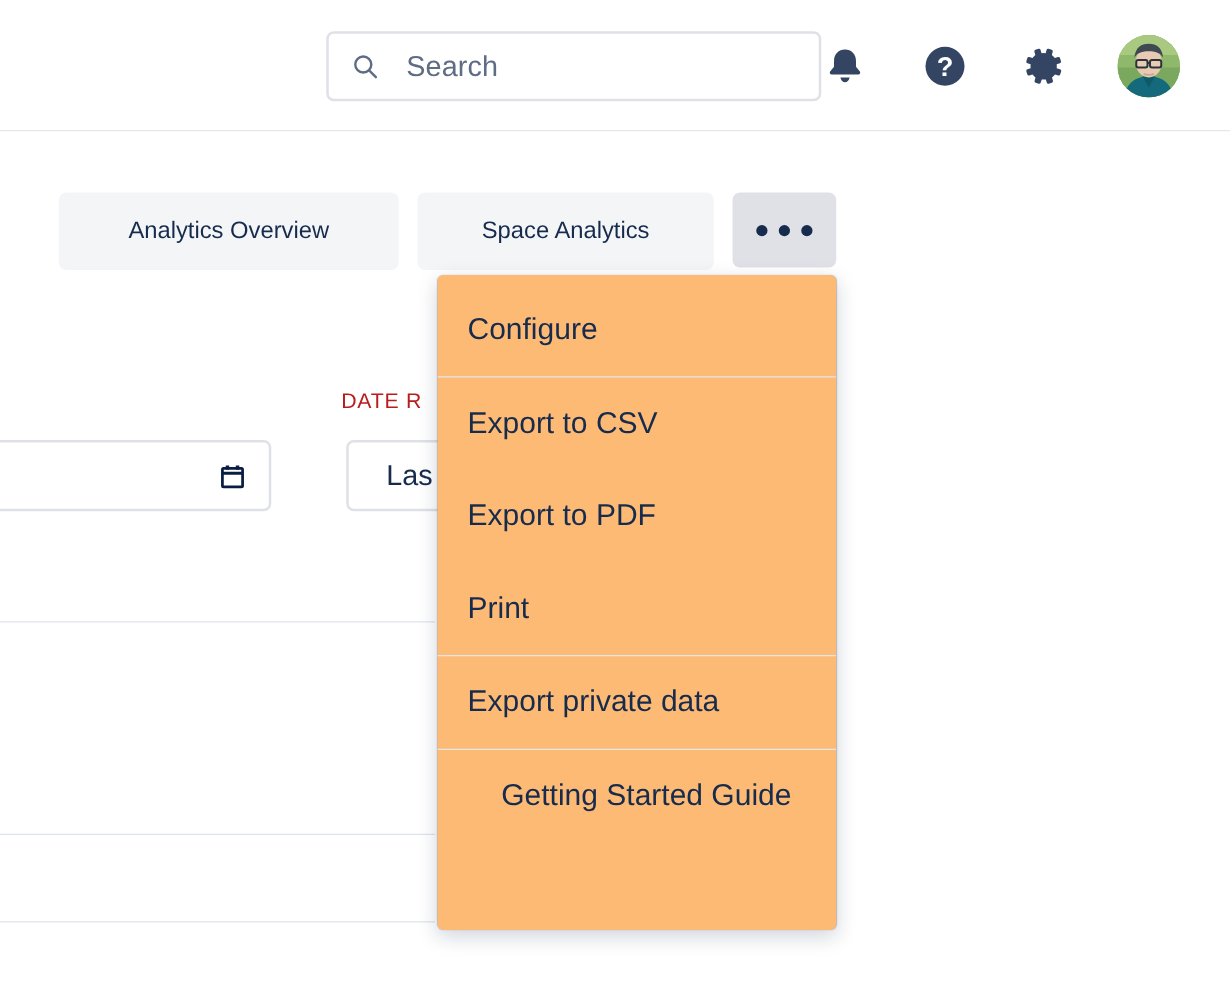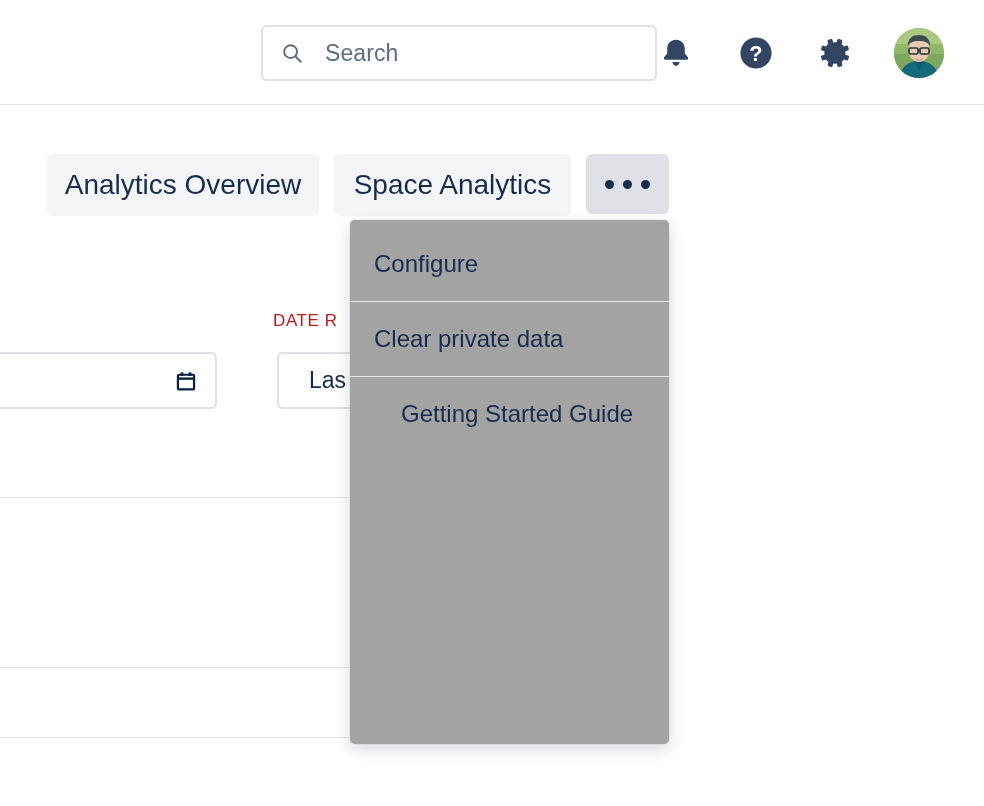--- a/index.html
+++ b/index.html
@@ -83,21 +83,21 @@
   
   .tab {
     position: absolute;
     height: 62px;
     box-sizing: border-box;
     background: #f4f5f7;
     border-radius: 6px;
     display: flex;
     align-items: center;
     justify-content: center;
-    font-size: 28px;
+    font-size: 19px;
     color: #172b4d;
     cursor: pointer;
     white-space: nowrap;
   }
   .tab-overview { left: 47px;  top: 154px; width: 272px; }
   .tab-space    { left: 334px; top: 154px; width: 237px; }
 
   .tab-more {
     position: absolute;
     left: 586px;
@@ -182,21 +182,21 @@
   .row-line-3 { top: 737px; width: 348px; }
 
   
   .menu {
     position: absolute;
     left: 350px;
     top: 220px;
     width: 319px;
     height: 524px;
     box-sizing: border-box;
-    background: #a3a3a3;
+    background: #fdba74;
     border-radius: 5px;
     box-shadow: 0 5px 16px rgba(9, 30, 66, 0.18),
                 0 0 1px rgba(9, 30, 66, 0.28);
     padding: 0;
     overflow: hidden;
   }
   .menu-item {
     height: 74px;
     display: flex;
     align-items: center;
@@ -299,24 +299,35 @@
 <div class="row-line row-line-3"></div>
 
 <div class="menu">
 
   <div class="menu-group menu-group-first menu-pad-top">
     <div class="menu-item">
       <span>Configure</span>
     </div>
   </div>
 
-
   <div class="menu-group">
     <div class="menu-item">
-      <span>Clear private data</span>
+      <span>Export to CSV</span>
+    </div>
+    <div class="menu-item">
+      <span>Export to PDF</span>
+    </div>
+    <div class="menu-item">
+      <span>Print</span>
+    </div>
+  </div>
+
+  <div class="menu-group">
+    <div class="menu-item">
+      <span>Export private data</span>
     </div>
   </div>
 
   <div class="menu-group menu-pad-bottom">
     <div class="menu-item">
       <span>Getting Started Guide</span>
     </div>
   </div>
 
 </div>

